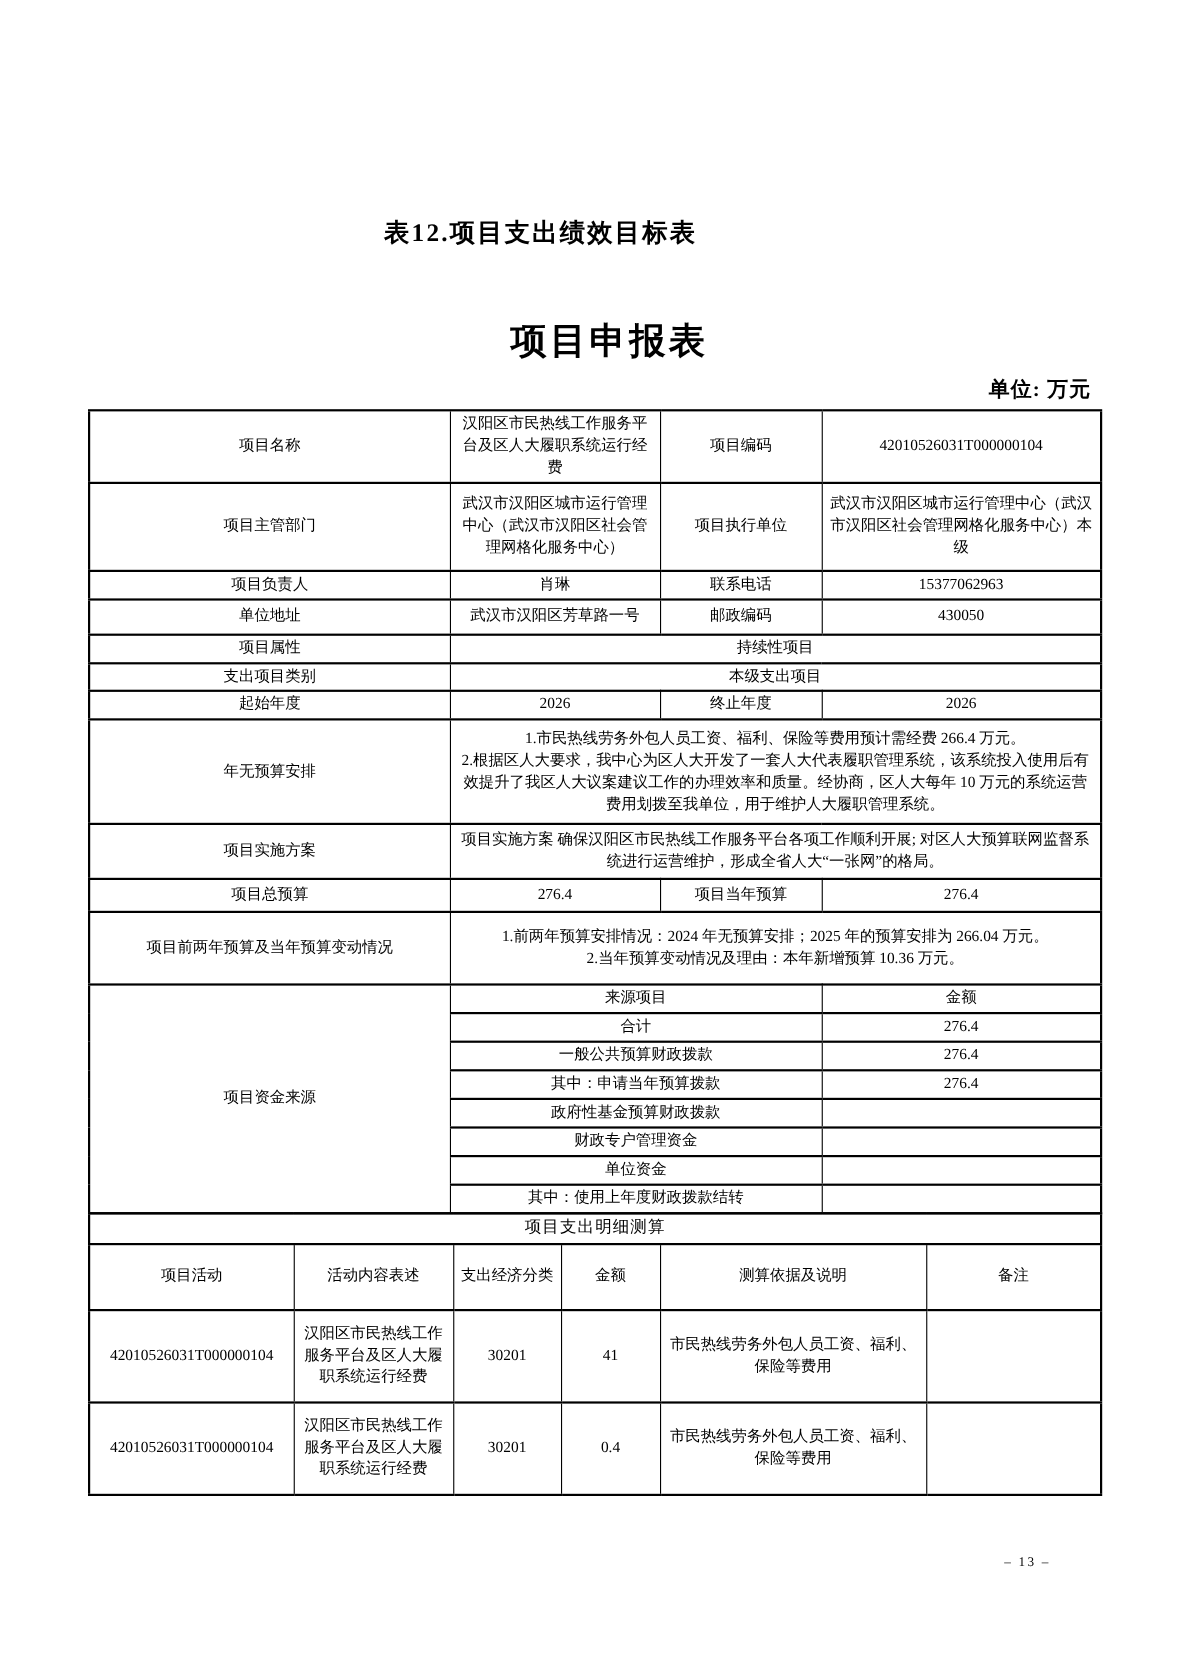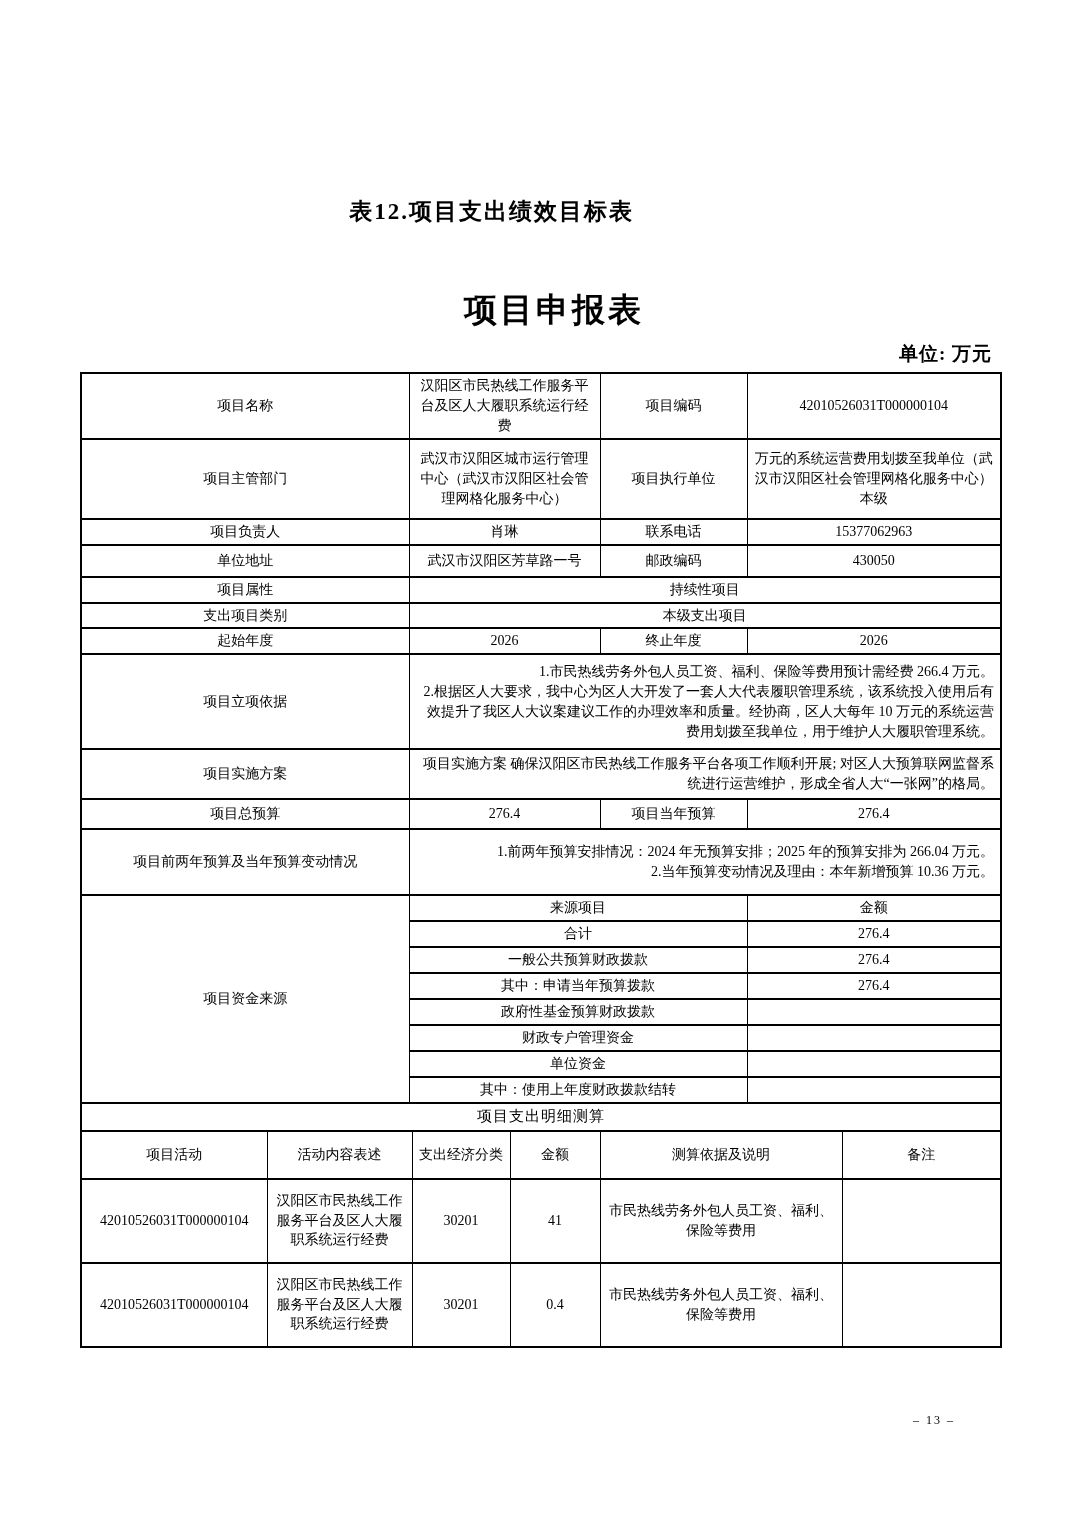--- a/index.html
+++ b/index.html
@@ -63,21 +63,21 @@
     border-width: 2px 1px;
     padding: 2px 6px;
     font-size: 14px;
     font-weight: 400;
     text-align: center;
     vertical-align: middle;
     line-height: 1.42;
     overflow: hidden;
     word-break: break-word;
   }
-  .left { text-align: right; }
+  .left { text-align: center; }
   .pre  { white-space: pre-line; }
   .section-title {
     font-weight: 400;
     font-size: 15px;
     letter-spacing: 1px;
   }
   .page-number {
     position: absolute;
     top: 1413px;
     left: 845px;
@@ -107,21 +107,21 @@
         <tr style="height:62px">
       <td>项目名称</td>
       <td>汉阳区市民热线工作服务平台及区人大履职系统运行经费</td>
       <td>项目编码</td>
       <td>42010526031T000000104</td>
     </tr>
     <tr style="height:80px">
       <td>项目主管部门</td>
       <td>武汉市汉阳区城市运行管理中心（武汉市汉阳区社会管理网格化服务中心）</td>
       <td>项目执行单位</td>
-      <td>万元的系统运营费用划拨至我单位（武汉市汉阳区社会管理网格化服务中心）本级</td>
+      <td>武汉市汉阳区城市运行管理中心（武汉市汉阳区社会管理网格化服务中心）本级</td>
     </tr>
     <tr style="height:26px">
       <td>项目负责人</td>
       <td>肖琳</td>
       <td>联系电话</td>
       <td>15377062963</td>
     </tr>
     <tr style="height:32px">
       <td>单位地址</td>
       <td>武汉市汉阳区芳草路一号</td>
@@ -136,21 +136,21 @@
       <td>支出项目类别</td>
       <td colspan="3">本级支出项目</td>
     </tr>
     <tr style="height:24px">
       <td>起始年度</td>
       <td>2026</td>
       <td>终止年度</td>
       <td>2026</td>
     </tr>
     <tr style="height:95px">
-      <td>项目立项依据</td>
+      <td>年无预算安排</td>
       <td colspan="3" class="left pre">1.市民热线劳务外包人员工资、福利、保险等费用预计需经费 266.4 万元。
 2.根据区人大要求，我中心为区人大开发了一套人大代表履职管理系统，该系统投入使用后有效提升了我区人大议案建议工作的办理效率和质量。经协商，区人大每年 10 万元的系统运营费用划拨至我单位，用于维护人大履职管理系统。</td>
     </tr>
     <tr style="height:50px">
       <td>项目实施方案</td>
       <td colspan="3" class="left pre">项目实施方案 确保汉阳区市民热线工作服务平台各项工作顺利开展; 对区人大预算联网监督系统进行运营维护，形成全省人大“一张网”的格局。</td>
     </tr>
     <tr style="height:30px">
       <td>项目总预算</td>
       <td>276.4</td>
@@ -205,21 +205,21 @@
         <col style="width:145px">
         <col style="width:98px">
         <col style="width:90px">
         <col style="width:242px">
         <col style="width:159px">
       </colgroup>
     <tbody>
         <tr style="height:25px">
       <td colspan="6" class="section-title">项目支出明细测算</td>
     </tr>
-    <tr style="height:48px">
+    <tr style="height:60px">
       <td>项目活动</td>
       <td>活动内容表述</td>
       <td>支出经济分类</td>
       <td>金额</td>
       <td>测算依据及说明</td>
       <td>备注</td>
     </tr>
     <tr style="height:84px">
       <td>42010526031T000000104</td>
       <td>汉阳区市民热线工作服务平台及区人大履职系统运行经费</td>

